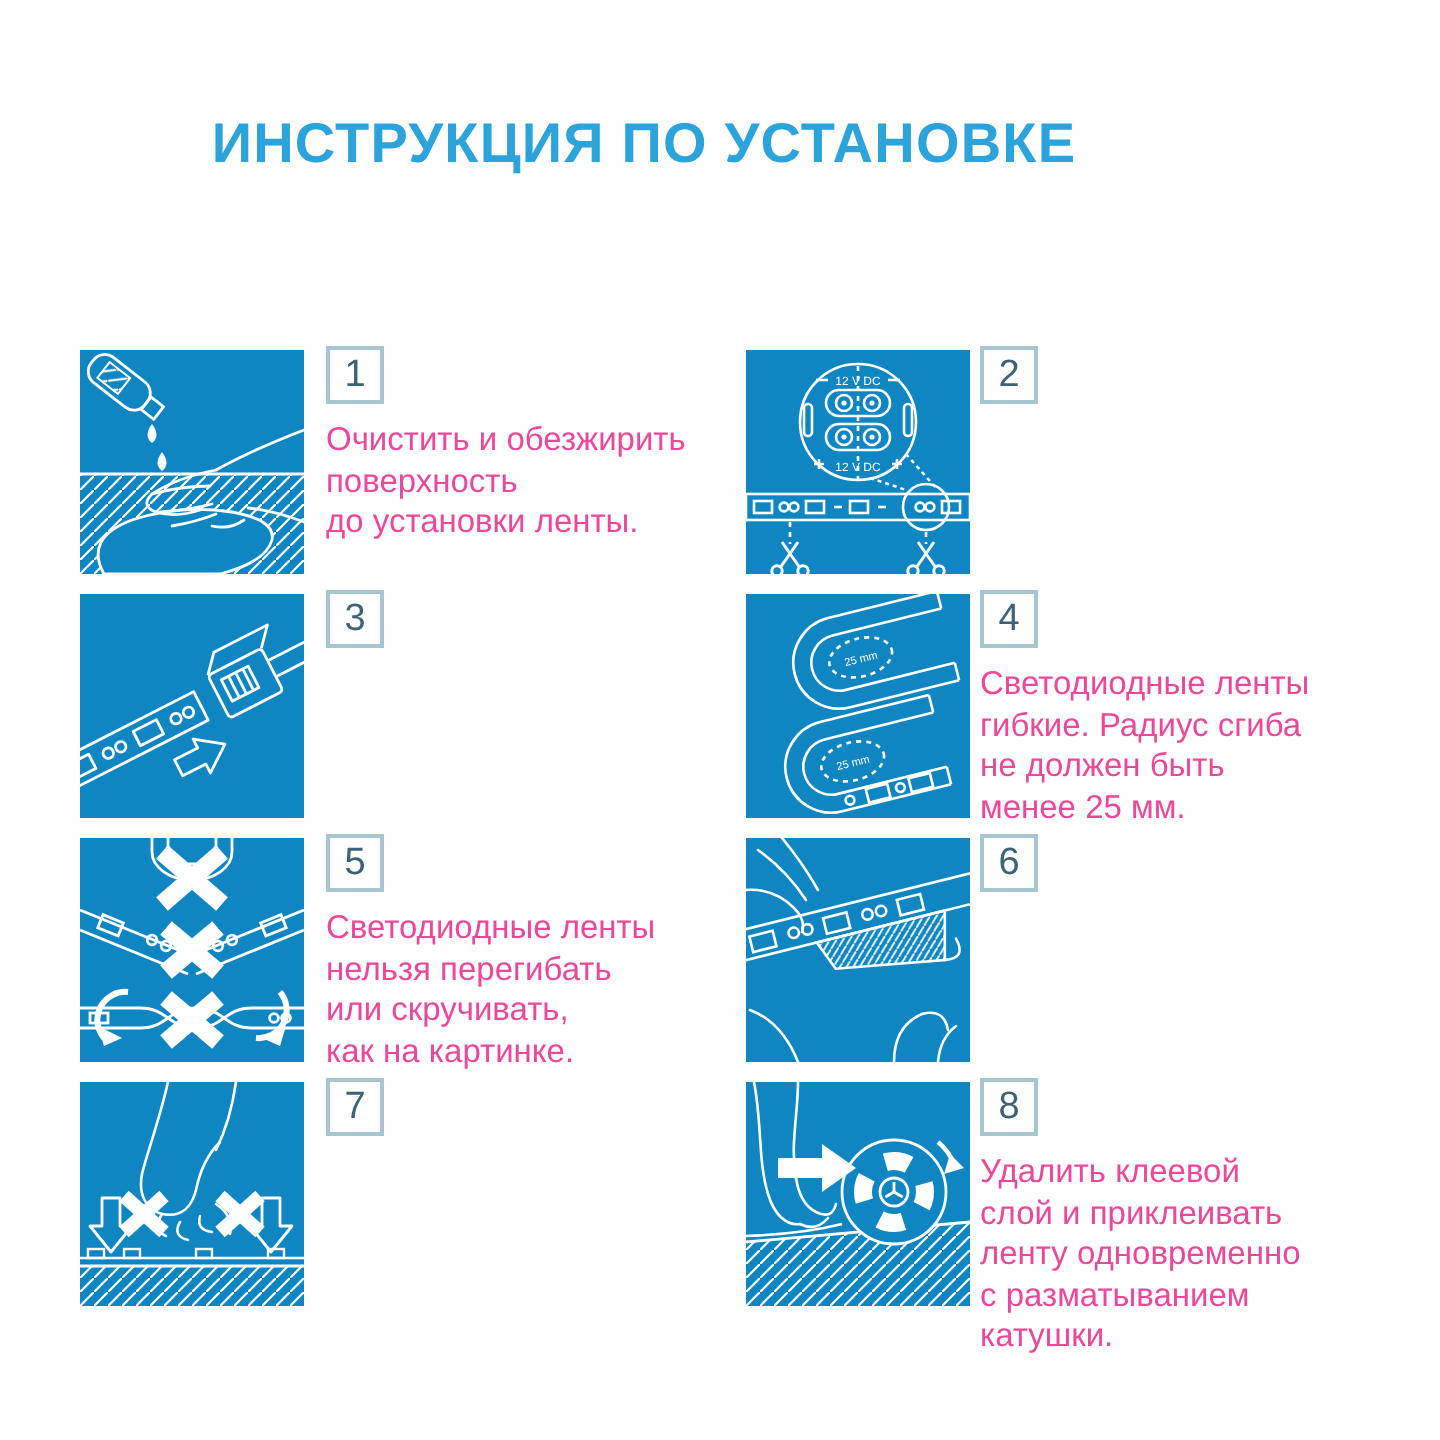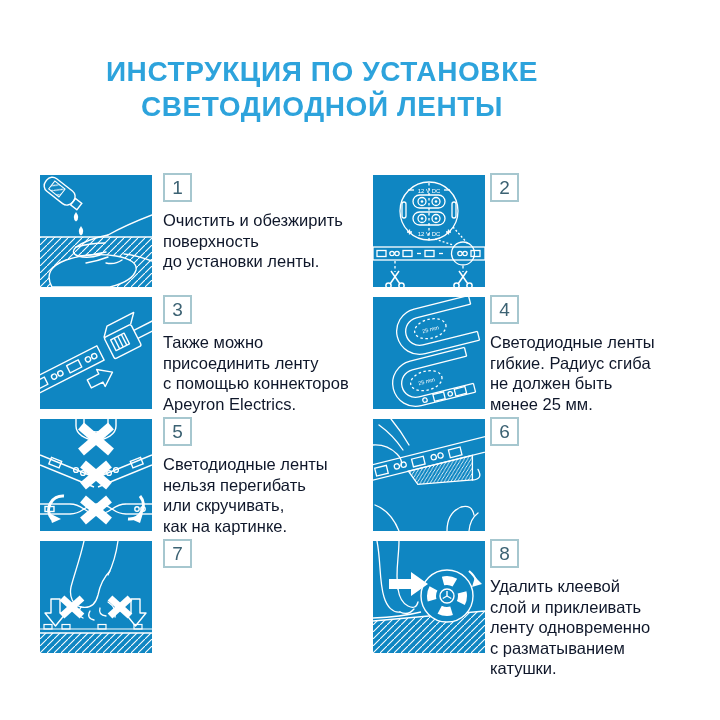--- a/index.html
+++ b/index.html
@@ -8,31 +8,30 @@
   .title{position:absolute;top:54px;left:0;width:644px;text-align:center;
          color:#2da3dc;font-weight:bold;font-size:28px;line-height:35px;letter-spacing:.6px;}
   .cell{position:absolute;width:340px;height:118px;}
   .art{position:absolute;left:0;top:0;width:112px;height:112px;display:block;}
   .content{position:absolute;top:-2px;}
   .col-l .content{left:123px;width:215px;}
   .col-r .content{left:117px;width:225px;}
   .badge{box-sizing:border-box;width:29px;height:29px;border:2px solid #a6c7cf;
          display:flex;align-items:center;justify-content:center;
          font-size:19px;color:#3c6273;}
-  .step-text{margin-top:8px;font-size:16.5px;line-height:20.5px;color:#0f172a;white-space:pre-line;}
+  .step-text{margin-top:8px;font-size:16.5px;line-height:20.5px;color:#ec4899;white-space:pre-line;}
   svg text{font-family:"Liberation Sans",sans-serif;}
 </style>
 </head>
 <body>
 
 <div class="page">
 
   <div class="title">
     <div>ИНСТРУКЦИЯ ПО УСТАНОВКЕ</div>
-    <div>СВЕТОДИОДНОЙ ЛЕНТЫ</div>
   </div>
 
   <div class="cell col-l" style="left:40px;top:175px;">
     <svg class="art" viewBox="0 0 112 112">
       <defs>
           <pattern id="h1" width="7" height="7" patternUnits="userSpaceOnUse">
             <path d="M0 7L7 0" stroke="#fff" stroke-width="1.1"></path>
           </pattern>
         </defs>
       <rect width="112" height="112" fill="#0f86c2"></rect>
@@ -143,24 +142,20 @@
         <rect x="75" y="51" width="15" height="12"></rect>
         <line x1="79" y1="51" x2="79" y2="63"></line>
           <line x1="83" y1="51" x2="83" y2="63"></line>
           <line x1="87" y1="51" x2="87" y2="63"></line>
         <line x1="100" y1="53" x2="136" y2="53"></line>
           <line x1="100" y1="62" x2="136" y2="62"></line>
       </g>
     </svg>
     <div class="content">
       <div class="badge">3</div>
-      <div class="step-text">Также можно
-присоединить ленту
-с помощью коннекторов
-Apeyron Electrics.</div>
     </div>
   </div>
 
   <div class="cell col-r" style="left:373px;top:297px;">
     <svg class="art" viewBox="0 0 112 112">
       <rect width="112" height="112" fill="#0f86c2"></rect>
       <g stroke="#fff" fill="none" stroke-width="1.3">
         <g transform="rotate(-14 60 30)">
           <path d="M102 8 H46 A23 23 0 0 0 46 54 H102"></path>
           <path d="M102 17 H46 A13.5 13.5 0 0 0 46 45 H102"></path>

